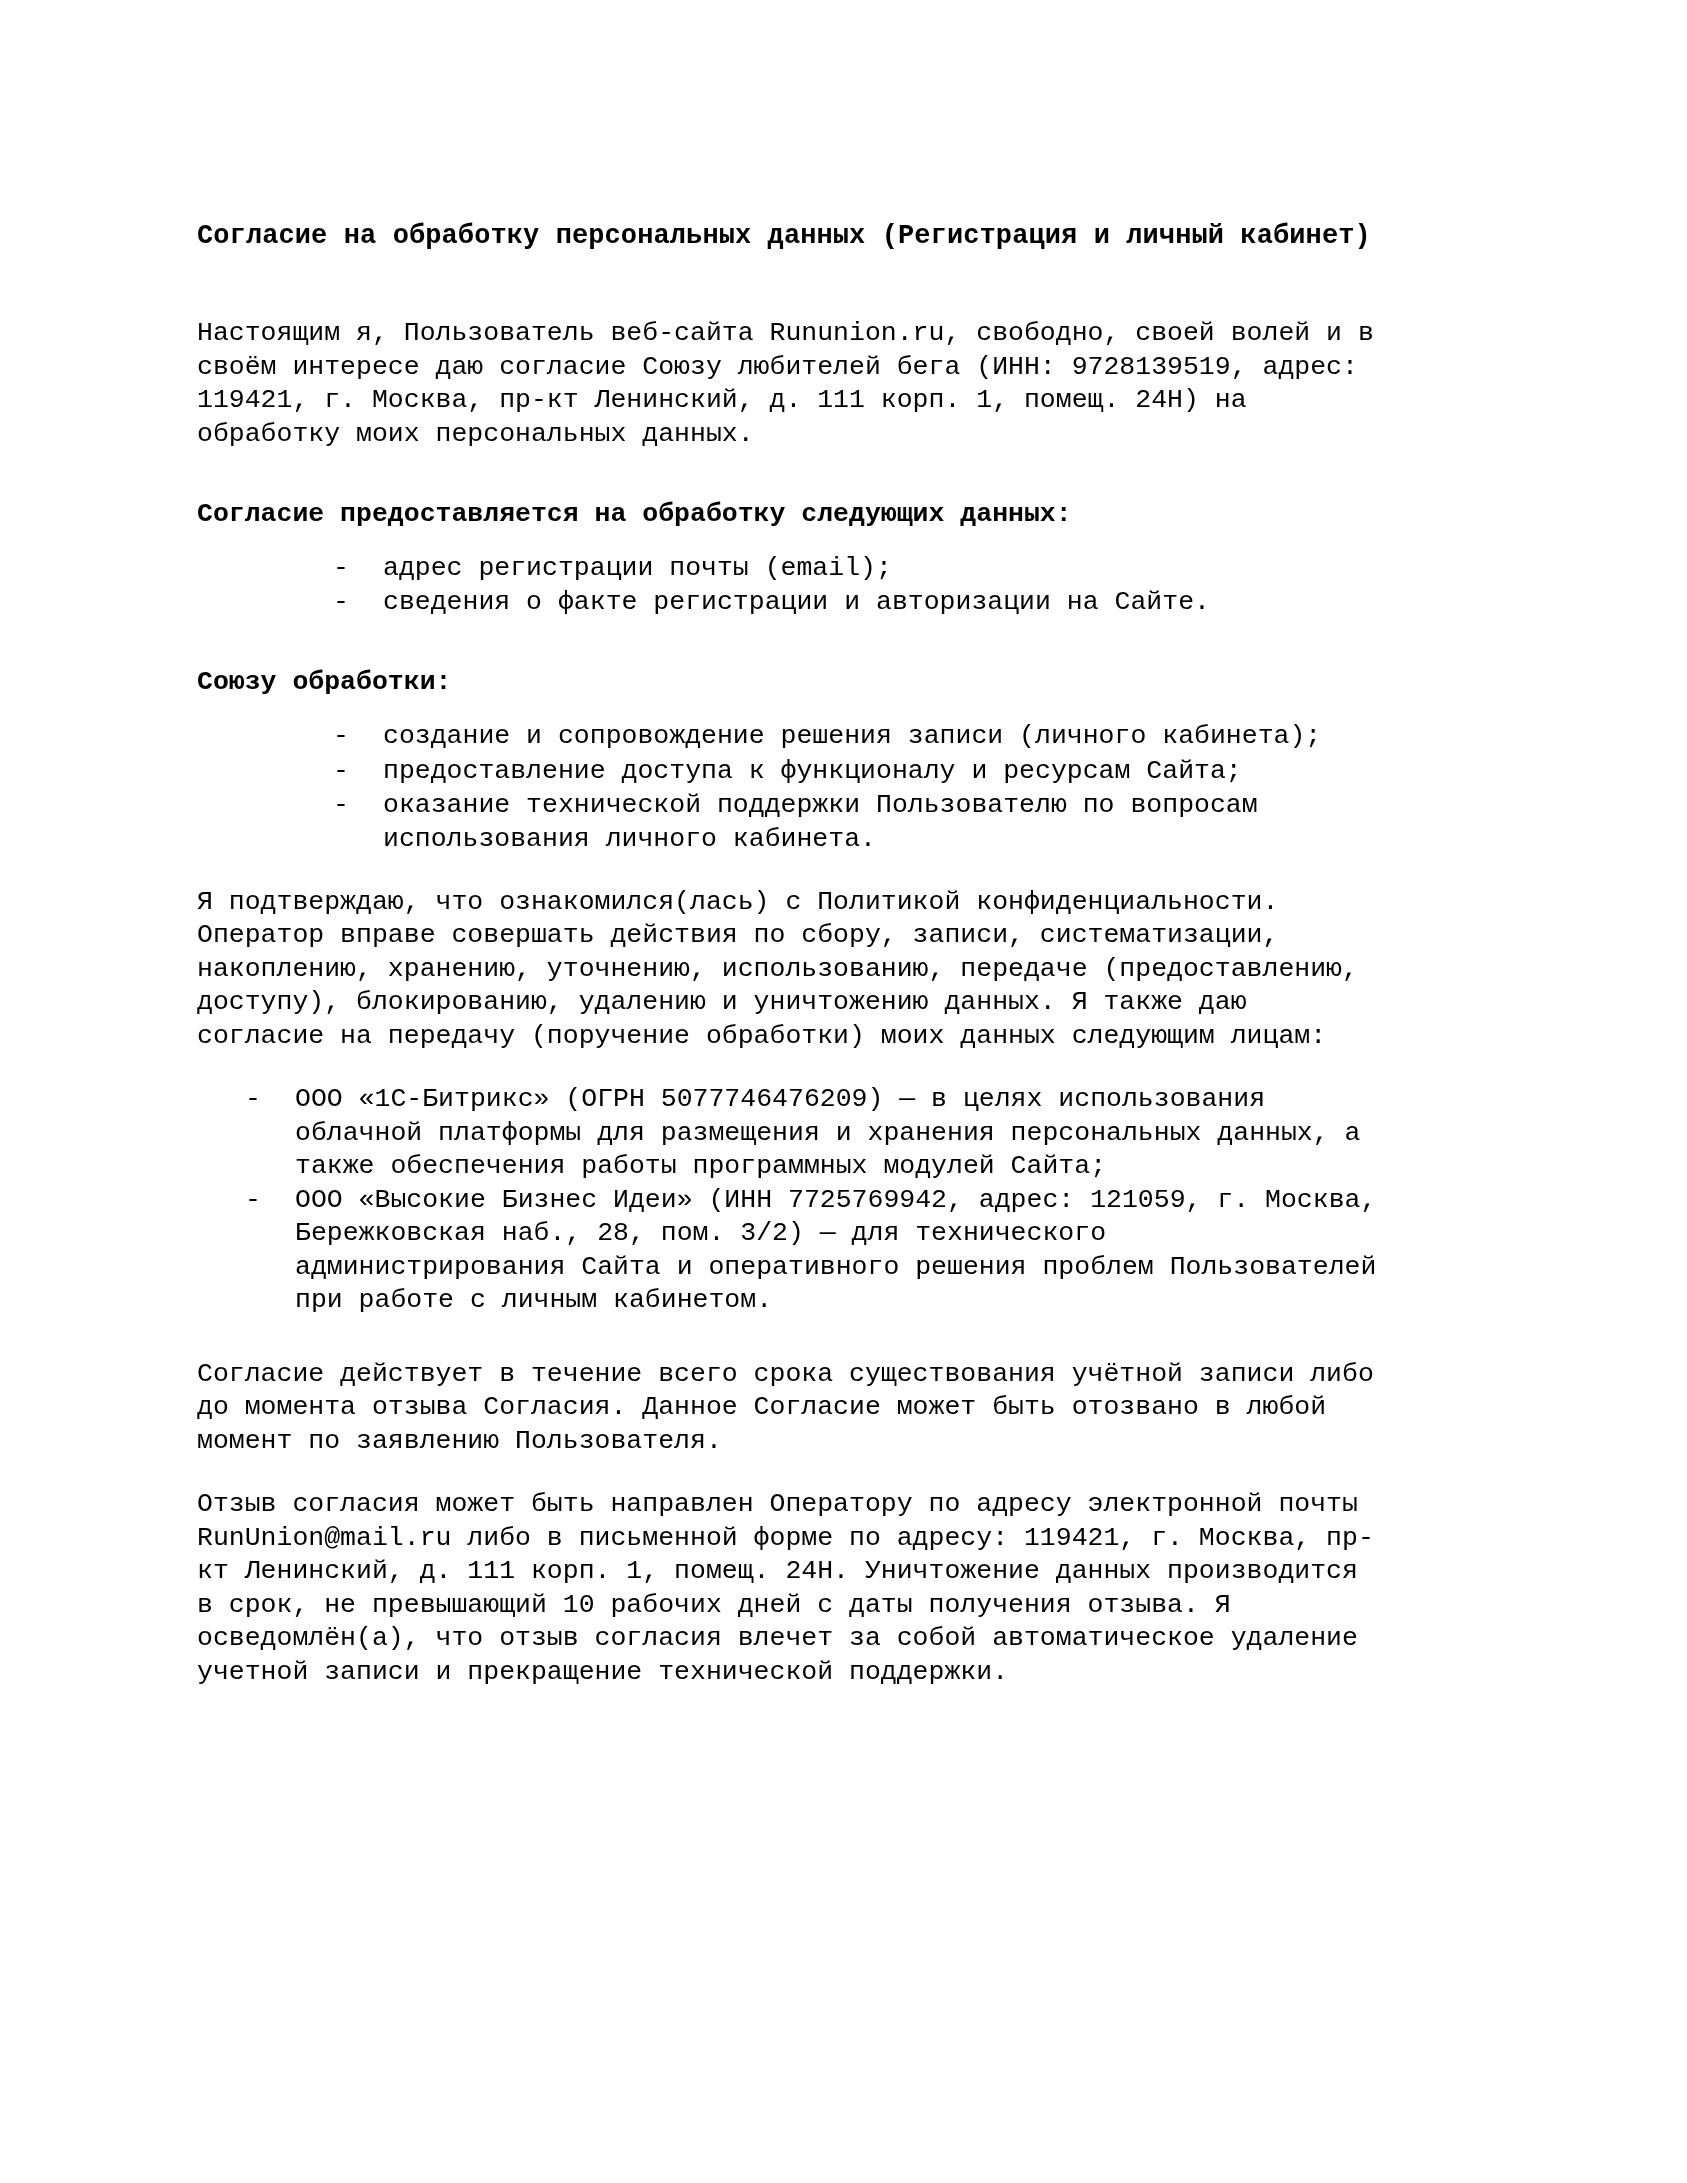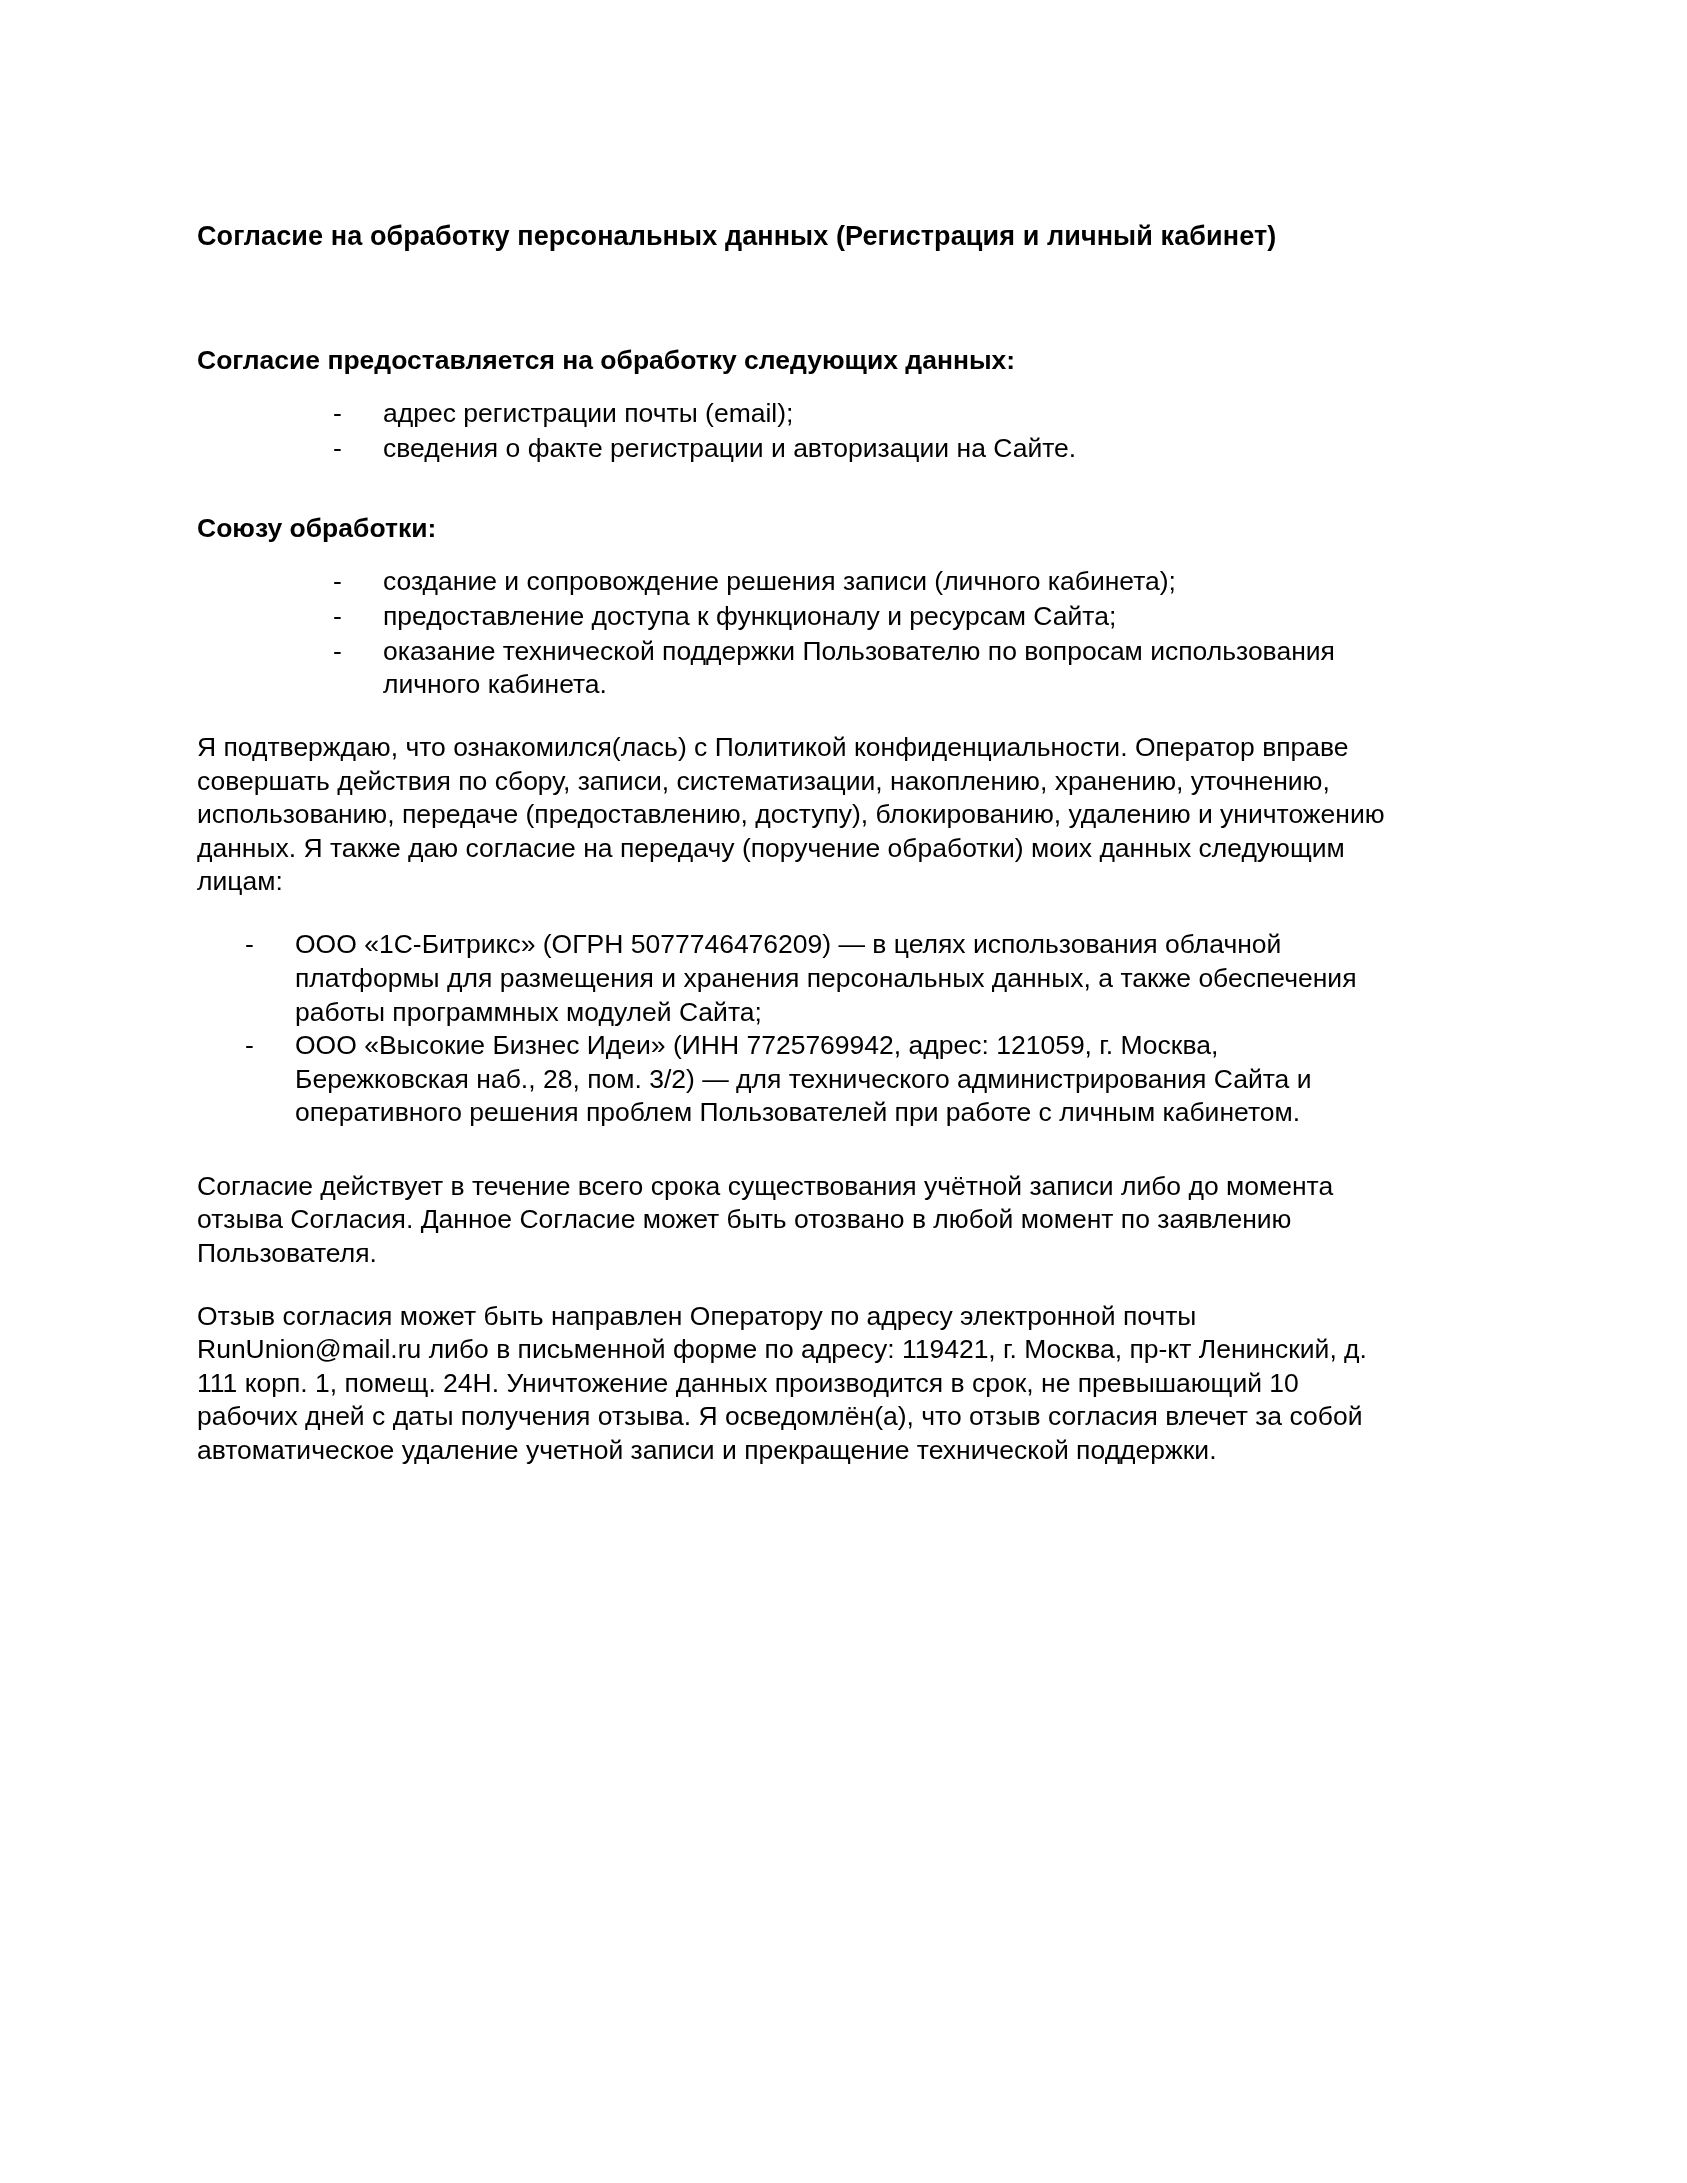--- a/index.html
+++ b/index.html
@@ -8,21 +8,21 @@
     padding: 0;
     background: #ffffff;
   }
 
   .page {
     position: relative;
     width: 1687px;
     height: 2183px;
     background: #ffffff;
     box-sizing: border-box;
-    font-family: Liberation Sans, sans-serif;
+    font-family: Liberation Mono, monospace;
     color: #000000;
     overflow: hidden;
   }
 
   .content {
     position: absolute;
     left: 197px;
     top: 220px;
     width: 1191px;
   }
@@ -97,20 +97,21 @@
 </head>
 <body>
 
 <div class="page">
   <div class="content">
 
     <h1 class="doc-title">Согласие на обработку персональных данных (Регистрация и личный кабинет)</h1>
 
     <div class="gap-after-title"></div>
 
+    <p class="para">Настоящим я, Пользователь веб-сайта Rununion.ru, свободно, своей волей и в своём интересе даю согласие Союзу любителей бега (ИНН: 9728139519, адрес: 119421, г. Москва, пр-кт Ленинский, д. 111 корп. 1, помещ. 24Н) на обработку моих персональных данных.</p>
 
     <div class="spacer-sm"></div>
 
     <h2 class="section-heading">Согласие предоставляется на обработку следующих данных:</h2>
 
     <ul class="bullets indent-deep">
       <li>
         <span class="dash">-</span>
         <span>адрес регистрации почты (email);</span>
       </li>

